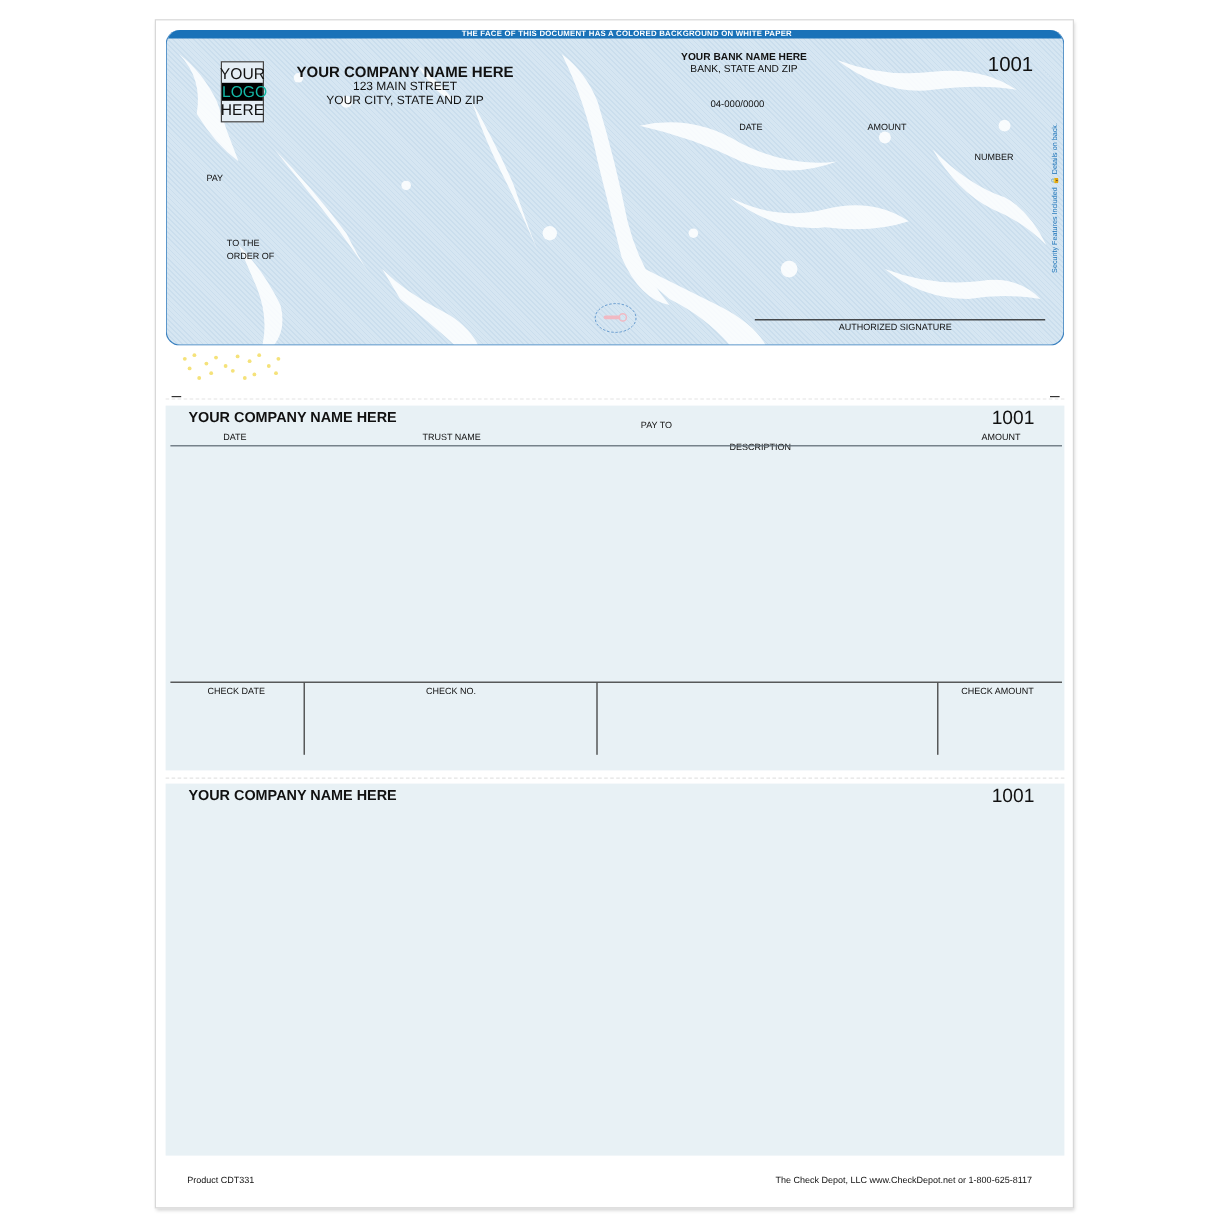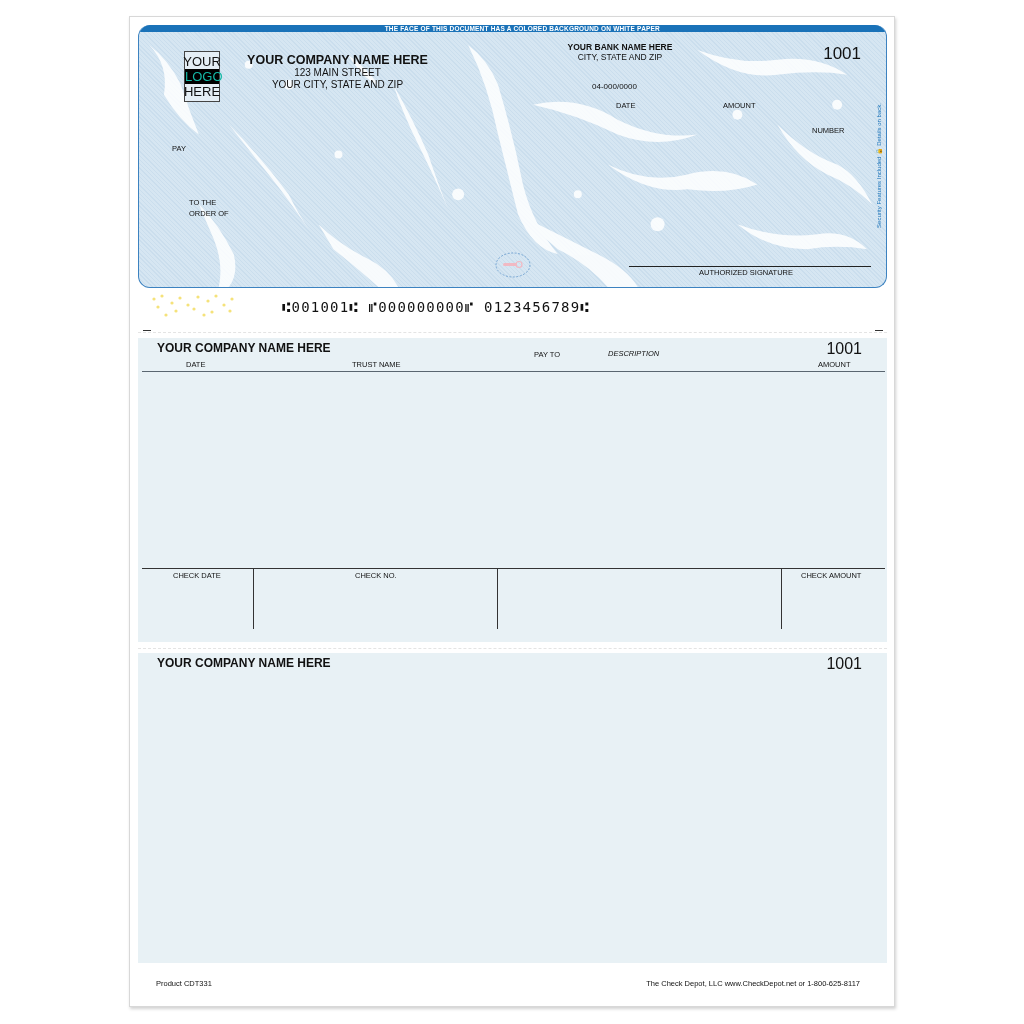--- a/index.html
+++ b/index.html
@@ -141,21 +141,21 @@
     </div>
 
     <div class="company-block">
       <div class="company-name">YOUR COMPANY NAME HERE</div>
       <div class="company-line">123 MAIN STREET</div>
       <div class="company-line">YOUR CITY, STATE AND ZIP</div>
     </div>
 
     <div class="bank-block">
       <div class="bank-name">YOUR BANK NAME HERE</div>
-      <div class="bank-city">CITY, STATE AND ZIP</div>
+      <div class="bank-city">BANK, STATE AND ZIP</div>
     </div>
 
     <div class="check-num">1001</div>
     <div class="routing-frac">04-000/0000</div>
 
     <div class="field-label" style="left:477px; top:76px;">DATE</div>
     <div class="field-label" style="left:584px; top:76px;">AMOUNT</div>
     <div class="field-label" style="left:673px; top:76px;margin-top:25px;">NUMBER</div>
 
     <div class="field-label" style="left:33px; top:119px;">PAY</div>
@@ -190,34 +190,33 @@
       <circle cx="58" cy="8" r="1.6"></circle>
         <circle cx="66" cy="3" r="1.6"></circle>
         <circle cx="62" cy="19" r="1.6"></circle>
       <circle cx="74" cy="12" r="1.6"></circle>
         <circle cx="82" cy="6" r="1.6"></circle>
         <circle cx="80" cy="18" r="1.6"></circle>
       <circle cx="16" cy="22" r="1.6"></circle>
         <circle cx="54" cy="22" r="1.6"></circle>
     </g>
   </svg>
-  <div class="micr">⑆001001⑆ ⑈000000000⑈ 0123456789⑆</div>
 
   <div class="perf-tick" style="left:13px; top:313px;"></div>
   <div class="perf-tick" style="left:745px; top:313px;"></div>
   <div class="perf" style="top:315px;"></div>
 
   <div class="stub stub1">
     <div class="stub-company">YOUR COMPANY NAME HERE</div>
     <div class="stub-num">1001</div>
 
     <div class="stub-col" style="left:396px; top:12px;">PAY TO</div>
     <div class="stub-col" style="left:48px; top:22px;">DATE</div>
     <div class="stub-col" style="left:214px; top:22px;">TRUST NAME</div>
-    <div class="stub-col" style="left:470px; top:11px;font-style:italic;">DESCRIPTION</div>
+    <div class="stub-col" style="left:470px; top:30px;">DESCRIPTION</div>
     <div class="stub-col" style="left:680px; top:22px;">AMOUNT</div>
     <div class="stub-rule" style="top:33px;"></div>
 
     <div class="stub-rule" style="top:230px; border-top-width:1px; border-color:#333;"></div>
     <div class="stub-col" style="left:35px; top:233px;">CHECK DATE</div>
     <div class="stub-col" style="left:217px; top:233px;">CHECK NO.</div>
     <div class="stub-col" style="left:663px; top:233px;">CHECK AMOUNT</div>
     <div class="stub-vline" style="left:115px; top:231px; height:60px;"></div>
     <div class="stub-vline" style="left:359px; top:231px; height:60px;"></div>
     <div class="stub-vline" style="left:643px; top:231px; height:60px;"></div>

